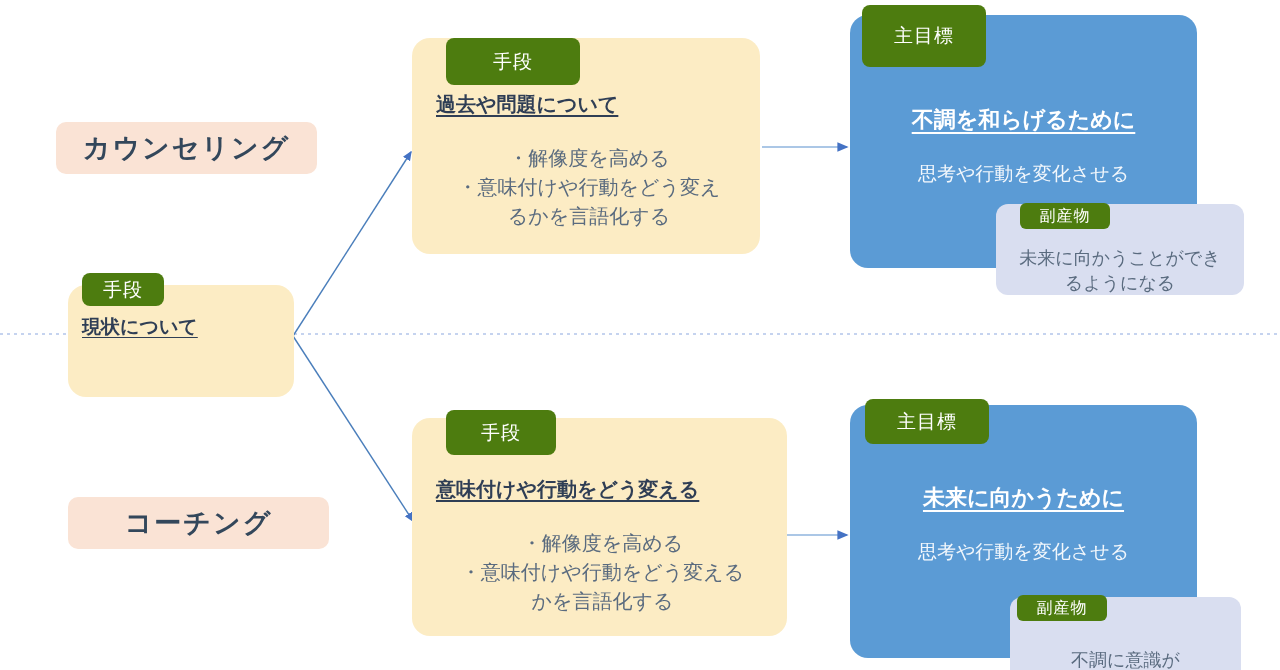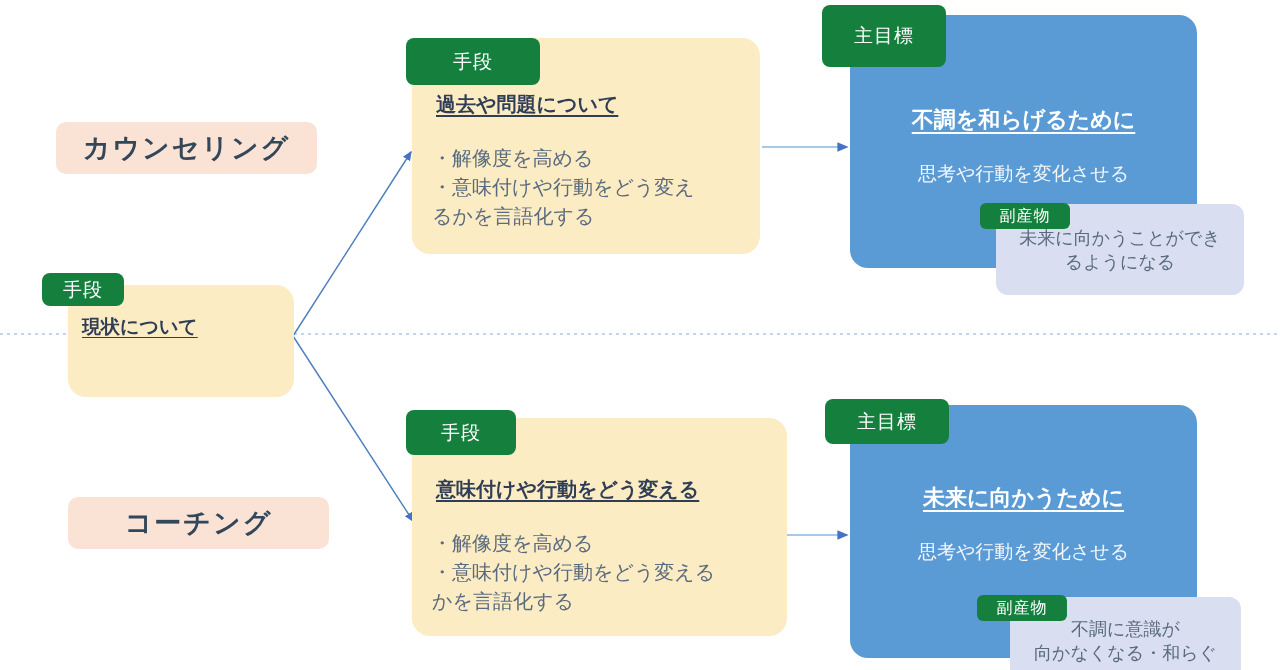--- a/index.html
+++ b/index.html
@@ -56,20 +56,21 @@
   .means-title {
     font-weight: bold;
     text-decoration: underline;
     text-underline-offset: 4px;
     color: #2F3E55;
     white-space: nowrap;
   }
   .means-sub {
     color: #5A6B7F;
     white-space: pre-line;
+    text-align: center;
   }
 
   
   #card-current { left: 68px; top: 285px; width: 226px; height: 112px; }
   #card-current .means-title { font-size: 19px; text-align: left; margin-top: 29px; }
   #card-current .means-sub   { font-size: 19px; text-align: center; margin-top: 2px; line-height: 1.3; }
 
   
   #card-past { left: 412px; top: 38px; width: 348px; height: 216px; }
   #card-past .means-title { font-size: 20px; margin-top: 53px; margin-left: 10px; }
@@ -114,39 +115,40 @@
     position: absolute;
     background: #D9DEF0;
     border-radius: 12px;
     z-index: 5;
     color: #5A6B7F;
     font-size: 18px;
     line-height: 1.35;
     text-align: center;
     white-space: pre-line;
     display: flex;
-    align-items: flex-start;
+    align-items: flex-end;
     justify-content: center;
     padding: 0 12px;
   }
   #byproduct-top    { left: 996px; top: 204px; width: 248px; height: 91px; padding-top: 22px; }
   #byproduct-bottom { left: 1010px; top: 597px; width: 231px; height: 100px; padding-top: 20px; }
 
   
   .tag {
     position: absolute;
-    background: #15803d;
+    background: #4d7c0f;
     border-radius: 8px;
     color: #FFFFFF;
     font-size: 19px;
     display: flex;
     align-items: center;
     justify-content: center;
     letter-spacing: 1px;
     z-index: 8;
+    margin-left: 40px;
   }
   .tag.small { font-size: 16px; border-radius: 6px; }
   #tag-means-left   { left: 42px;  top: 273px; width: 82px;  height: 33px; }
   #tag-means-top    { left: 406px; top: 38px;  width: 134px; height: 47px; }
   #tag-means-bottom { left: 406px; top: 410px; width: 110px; height: 45px; }
   #tag-goal-top     { left: 822px; top: 5px;   width: 124px; height: 62px; }
   #tag-goal-bottom  { left: 825px; top: 399px; width: 124px; height: 45px; }
   #tag-by-top       { left: 980px; top: 203px; width: 90px;  height: 26px; }
   #tag-by-bottom    { left: 977px; top: 595px; width: 90px;  height: 26px; }
 </style>

